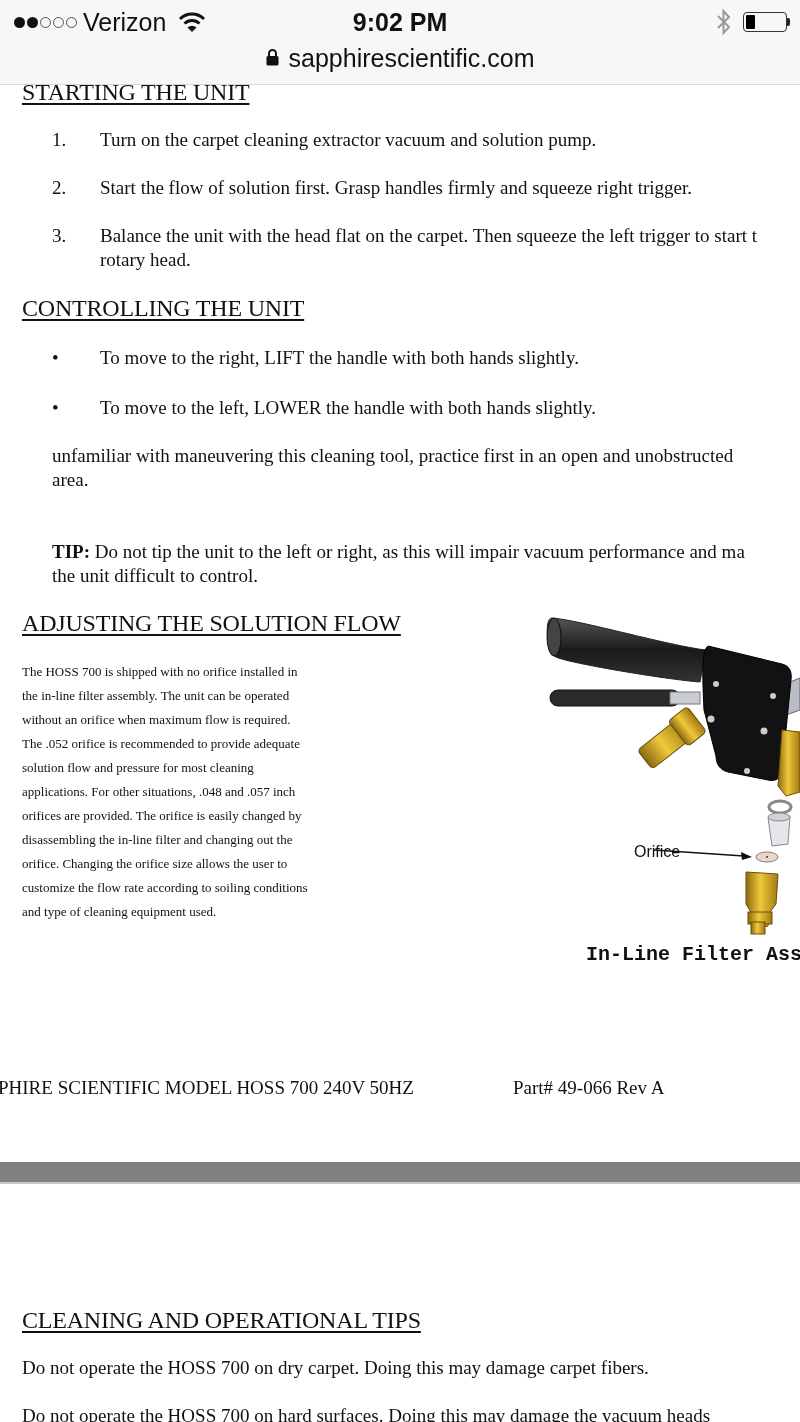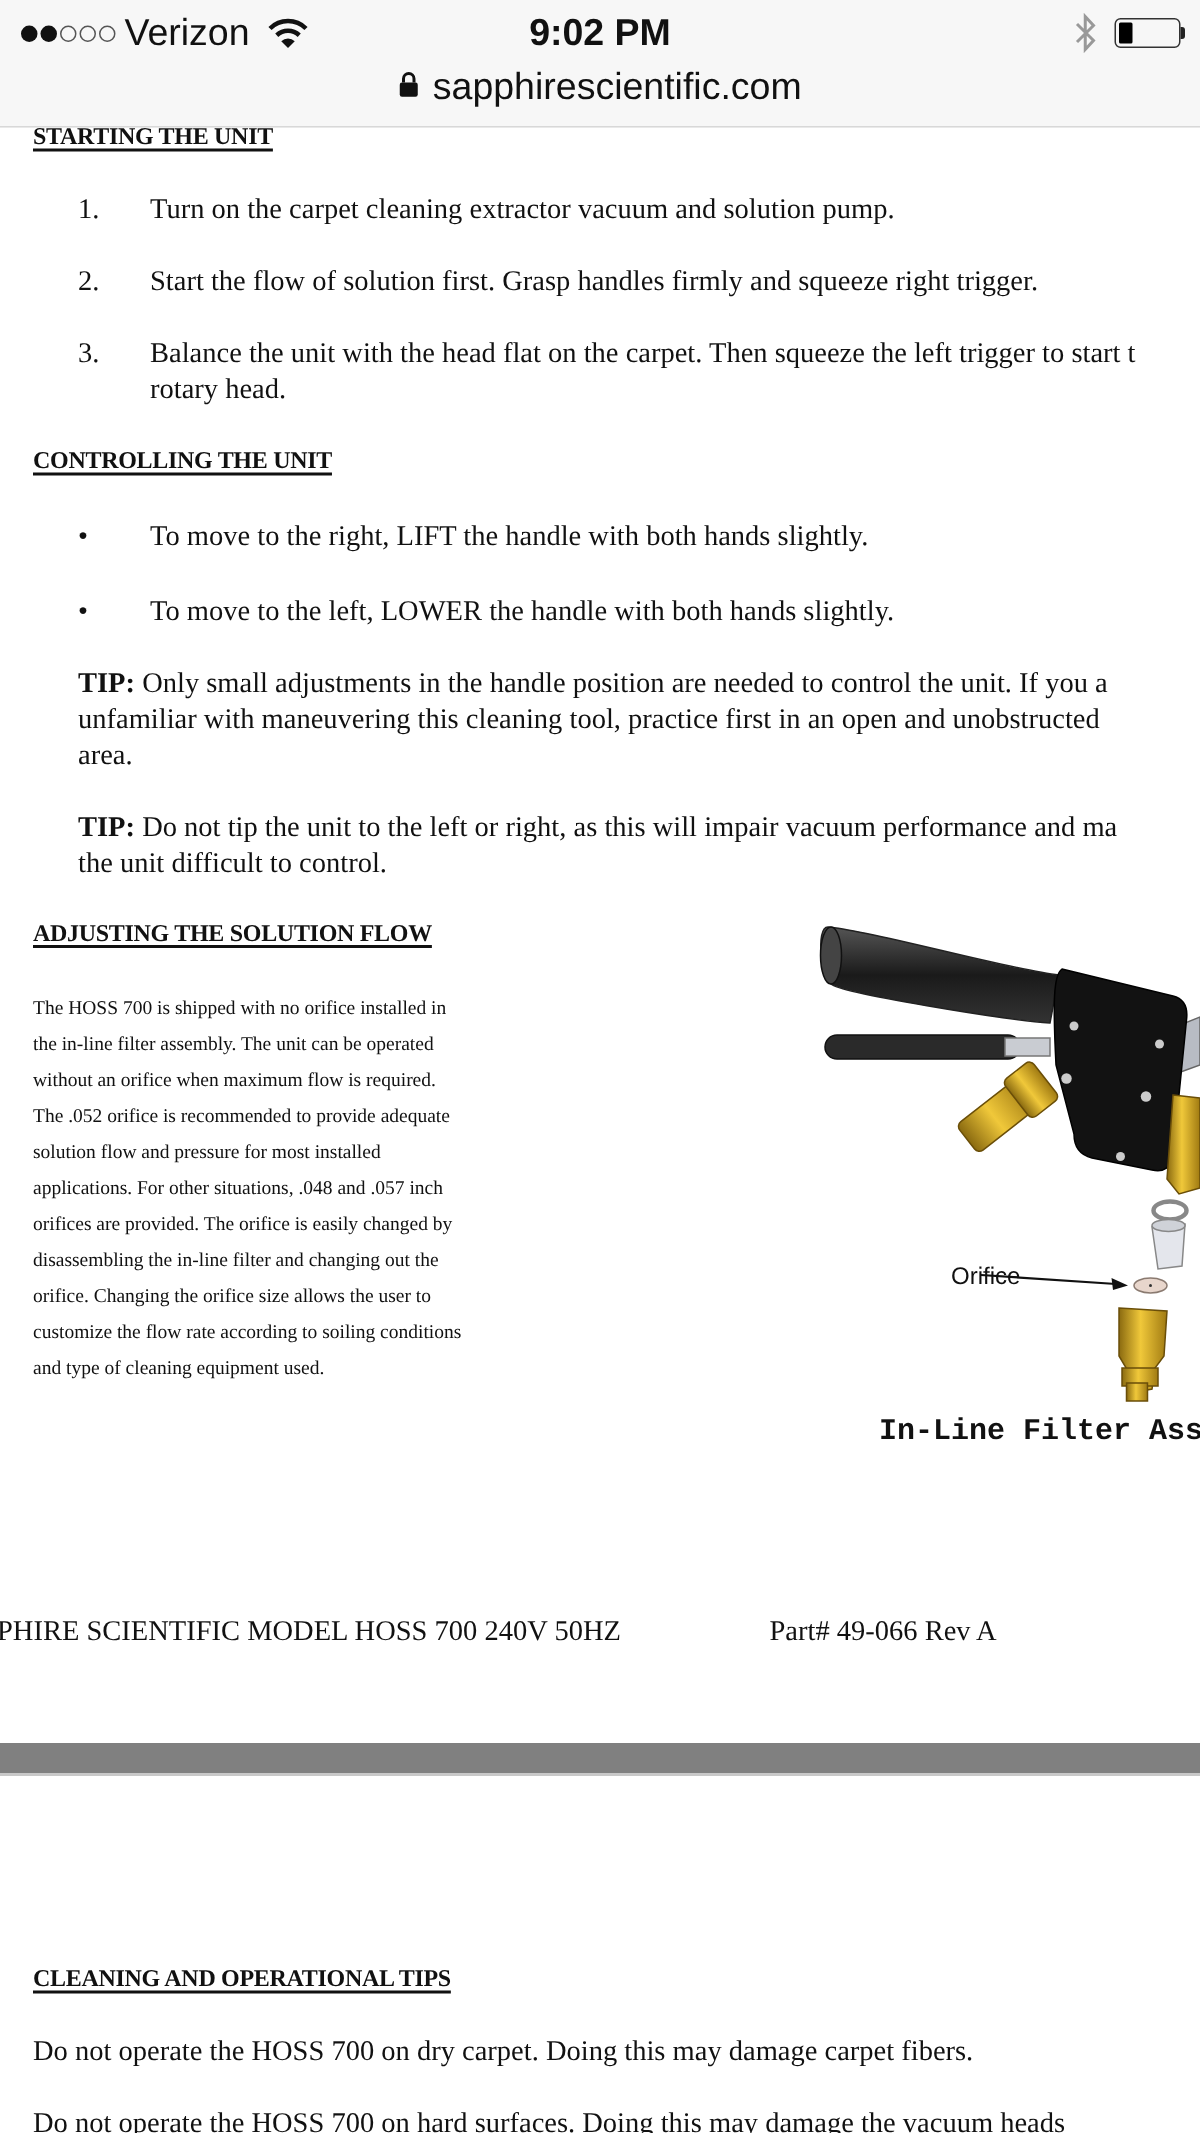--- a/index.html
+++ b/index.html
@@ -27,21 +27,21 @@
   .bt { width: 18px; height: 28px; }
   .battery { position: relative; width: 44px; height: 20px; border: 1.5px solid #333; border-radius: 4px; box-sizing: border-box; }
   .battery-fill { position: absolute; left: 2px; top: 2px; bottom: 2px; background: #000; border-radius: 1px; }
   .battery-nub { width: 3px; height: 8px; background: #222; border-radius: 0 2px 2px 0; }
   .url-row { position: absolute; left: 0; width: 800px; top: 42px; text-align: center; font-size: 25px; line-height: 32px; }
   .lock { display: inline-block; vertical-align: middle; width: 13px; height: 18px; margin-right: 10px; position: relative; top: -3px; }
 
   
   .doc { position: absolute; left: 0; top: 0; width: 800px; height: 1422px; font-size: 19px; line-height: 24px; }
   .heading {
-    position: absolute; left: 22px; font-weight: bold; font-size: 16px;
+    position: absolute; left: 22px; font-weight: normal; font-size: 24px;
     text-decoration: underline; text-underline-offset: 3px; text-decoration-thickness: 2px;
     white-space: nowrap; letter-spacing: -0.2px;
   }
   .list-item { position: absolute; left: 52px; right: 0; white-space: nowrap; }
   .list-item .marker { position: absolute; left: 0; width: 30px; }
   .list-item .text { position: absolute; left: 32px; white-space: nowrap; margin-left: 16px; }
   .bullet-marker { font-size: 19px; }
   .para { position: absolute; left: 52px; white-space: nowrap; }
   .para b { font-weight: bold; }
   .flow-para { position: absolute; left: 22px; top: 660px; width: 470px; font-size: 13px; line-height: 24px; }
@@ -81,38 +81,37 @@
   <div class="list-item" style="top:346px">
     <span class="marker bullet-marker">•</span>
     <span class="text">To move to the right, LIFT the handle with both hands slightly.</span>
   </div>
   <div class="list-item" style="top:396px">
     <span class="marker bullet-marker">•</span>
     <span class="text">To move to the left, LOWER the handle with both hands slightly.</span>
   </div>
 
   <div class="para" style="top:444px">
-    <div><b>TIP:</b><span> Only small adjustments in the handle position are needed to control the unit.  If you a</span></div>
     <div>unfamiliar with maneuvering this cleaning tool, practice first in an open and unobstructed</div>
     <div>area.</div>
   </div>
 
   <div class="para" style="top:540px">
     <div><b>TIP:</b><span> Do not tip the unit to the left or right, as this will impair vacuum performance and ma</span></div>
     <div>the unit difficult to control.</div>
   </div>
 
   <div class="heading" style="top:611px">ADJUSTING THE SOLUTION FLOW</div>
 
   <div class="flow-para">
     <div>The HOSS 700 is shipped with no orifice installed in</div>
     <div>the in-line filter assembly.  The unit can be operated</div>
     <div>without an orifice when maximum flow is required.</div>
     <div>The .052 orifice is recommended to provide adequate</div>
-    <div>solution flow and pressure for most installed</div>
+    <div>solution flow and pressure for most cleaning</div>
     <div>applications.  For other situations, .048 and .057 inch</div>
     <div>orifices are provided.  The orifice is easily changed by</div>
     <div>disassembling the in-line filter and changing out the</div>
     <div>orifice.  Changing the orifice size allows the user to</div>
     <div>customize the flow rate according to soiling conditions</div>
     <div>and type of cleaning equipment used.</div>
   </div>
 
   <div class="figure">
     <svg width="280" height="370" viewBox="0 0 280 370">

